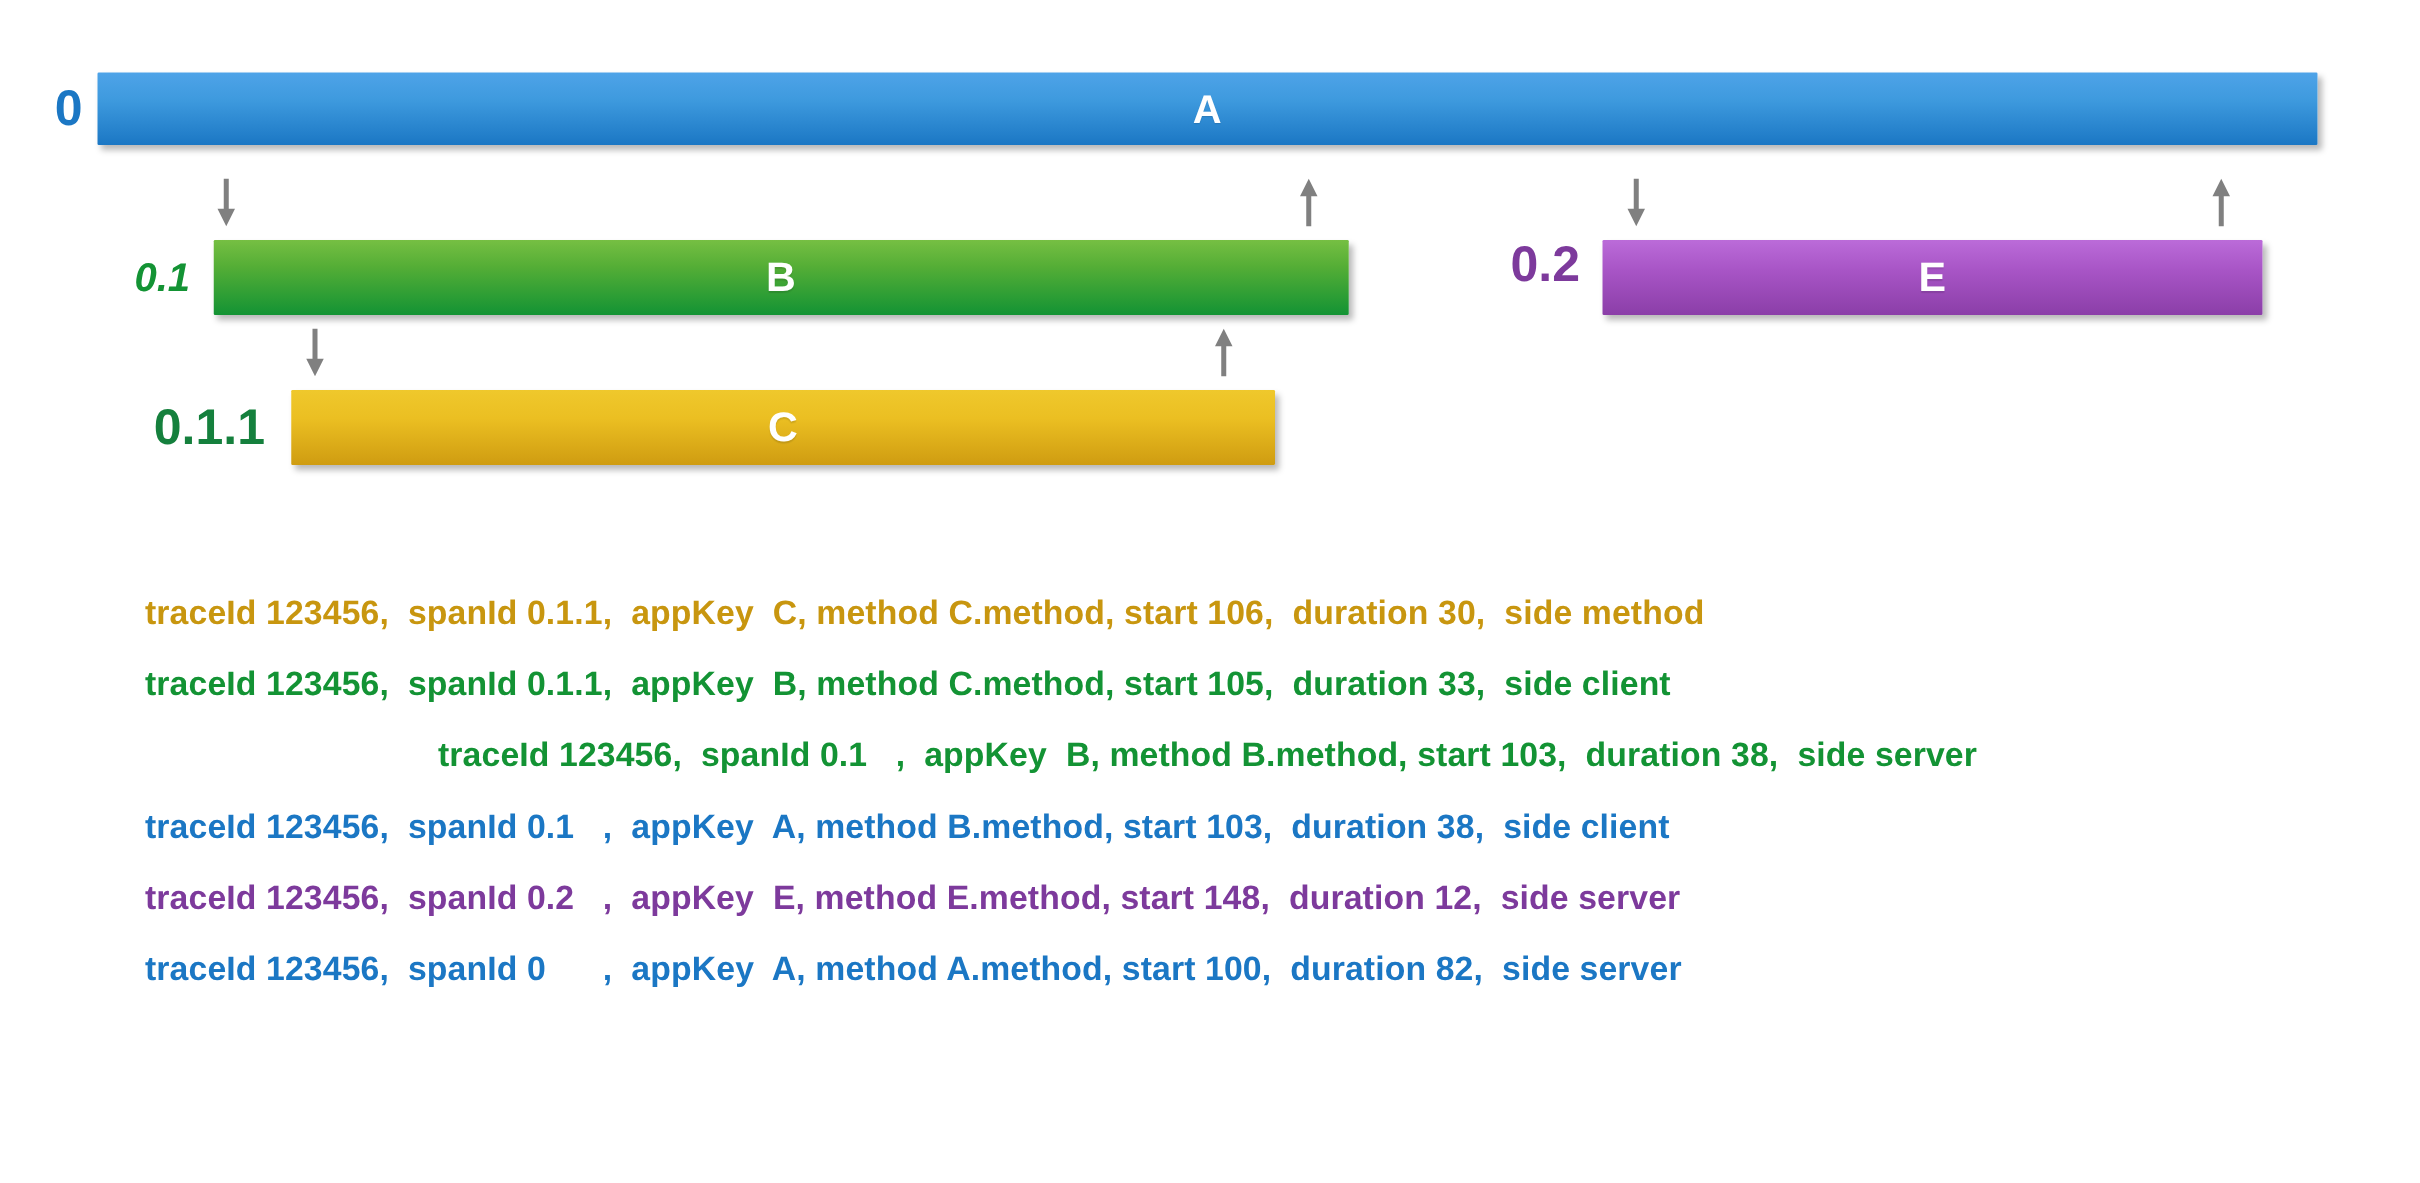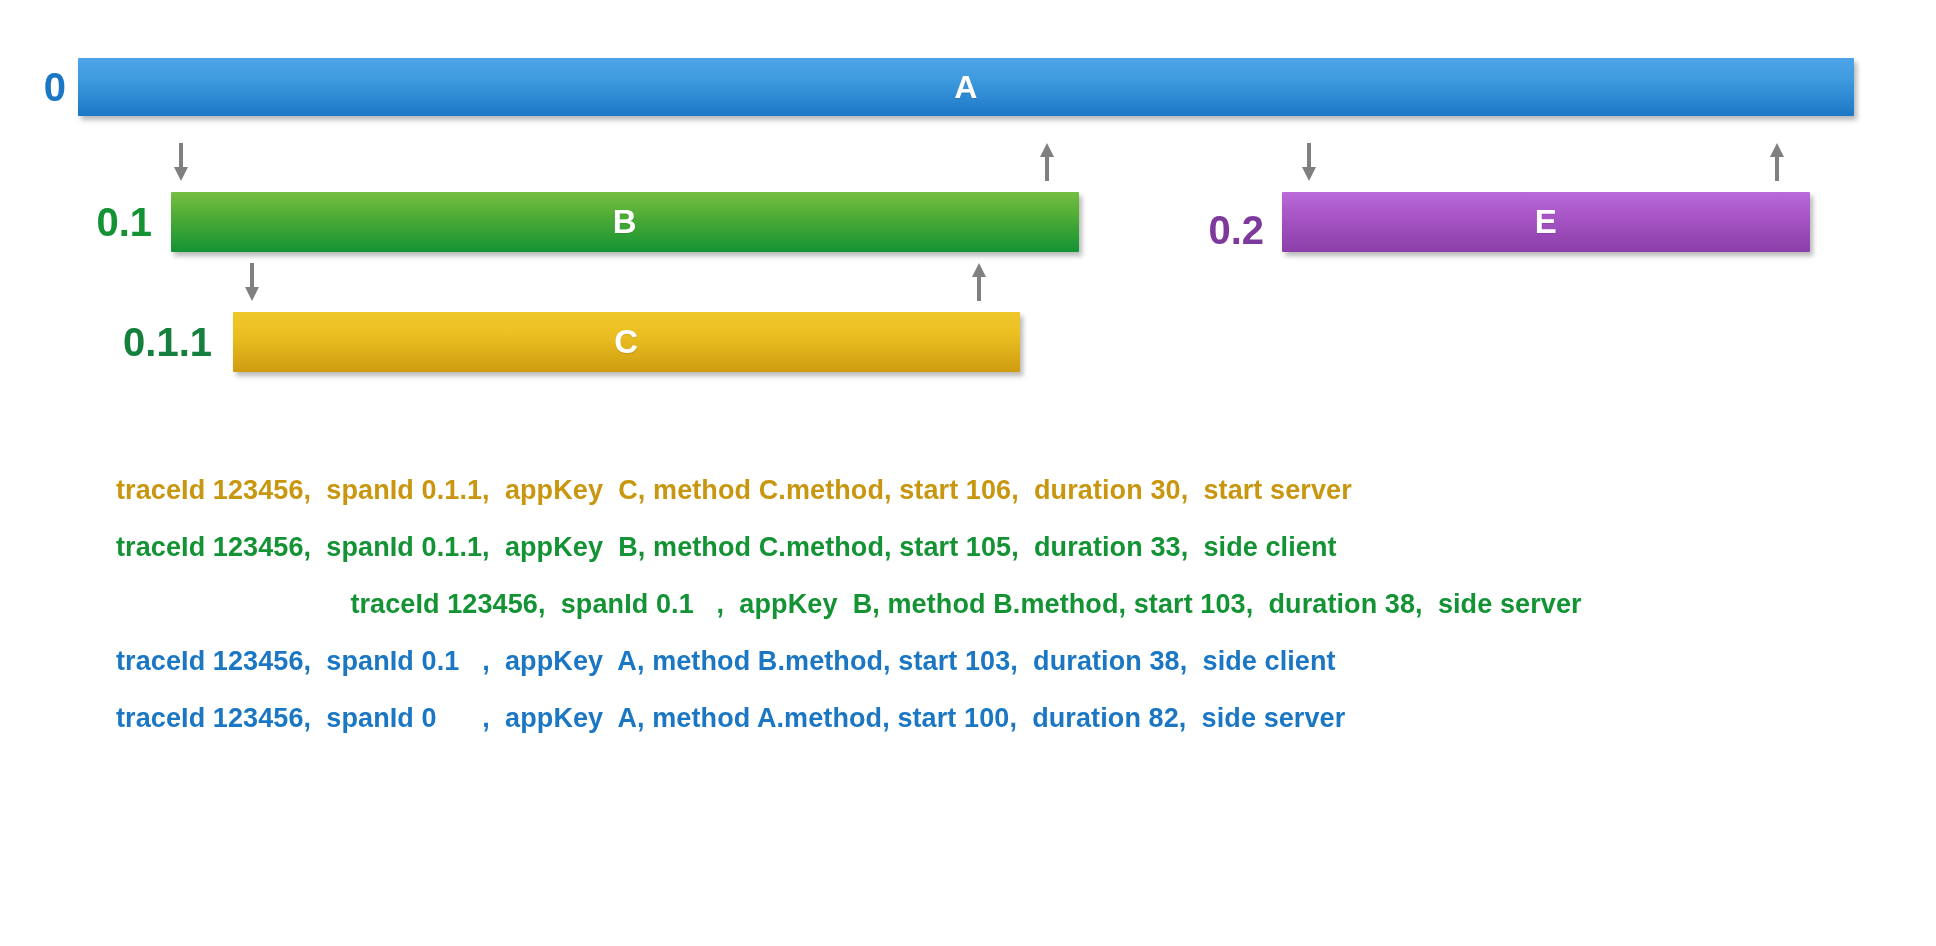--- a/index.html
+++ b/index.html
@@ -83,25 +83,25 @@
 </style>
 </head>
 <body>
 
 <div id="canvas">
   <div id="bars-layer">
       <div class="span-id-label" style="left: 0px; top: 58px; width: 66px; height: 58px; color: rgb(27, 119, 196); font-size: 40px;">0</div>
       <div class="span-bar bar-a" style="left: 78px; top: 58px; width: 1776px; height: 58px;">
         <span class="bar-label" style="font-size: 32px;">A</span>
       </div>
-      <div class="span-id-label" style="left: 22px; top: 192px; width: 130px; height: 60px; color: rgb(19, 147, 52); font-size: 40px;">0.1</div>
+      <div class="span-id-label" style="left: 22px; top: 192px; width: 130px; height: 60px; color: rgb(19, 147, 52); font-size: 32px; font-style: italic;">0.1</div>
       <div class="span-bar bar-b" style="left: 171px; top: 192px; width: 908px; height: 60px;">
         <span class="bar-label" style="font-size: 33px;">B</span>
       </div>
-      <div class="span-id-label" style="left: 1146px; top: 200px; width: 118px; height: 60px; color: rgb(125, 58, 156); font-size: 40px;">0.2</div>
+      <div class="span-id-label" style="left: 1146px; top: 182px; width: 118px; height: 60px; color: rgb(125, 58, 156); font-size: 40px;">0.2</div>
       <div class="span-bar bar-e" style="left: 1282px; top: 192px; width: 528px; height: 60px;">
         <span class="bar-label" style="font-size: 33px;">E</span>
       </div>
       <div class="span-id-label" style="left: 22px; top: 312px; width: 190px; height: 60px; color: #15803d; font-size: 40px;">0.1.1</div>
       <div class="span-bar bar-c" style="left: 233px; top: 312px; width: 787px; height: 60px;">
         <span class="bar-label" style="font-size: 33px;">C</span>
       </div>
     </div>
   <div id="arrows-layer">
       <div class="arrow" style="left: 172px; top: 142px;">
@@ -135,19 +135,20 @@
         </svg>
       </div>
       <div class="arrow" style="left: 970px; top: 262px;">
         <svg viewBox="0 0 18 38" xmlns="http://www.w3.org/2000/svg">
           <rect x="7" y="12" width="4" height="26" fill="#808080"></rect>
           <polygon points="2,14 16,14 9,0" fill="#808080"></polygon>
         </svg>
       </div>
     </div>
   <div id="log-list">
-      <div class="log-line" style="color: rgb(200, 150, 15);">traceId 123456,  spanId 0.1.1,  appKey  C, method C.method, start 106,  duration 30,  start server</div>
+      <div class="log-line" style="color: rgb(200, 150, 15);">traceId 123456,  spanId 0.1.1,  appKey  C, method C.method, start 106,  duration 30,  side method</div>
       <div class="log-line" style="color: rgb(19, 147, 52);">traceId 123456,  spanId 0.1.1,  appKey  B, method C.method, start 105,  duration 33,  side client</div>
       <div class="log-line" style="color: rgb(19, 147, 52); text-align: center;">traceId 123456,  spanId 0.1   ,  appKey  B, method B.method, start 103,  duration 38,  side server</div>
       <div class="log-line" style="color: rgb(27, 119, 196);">traceId 123456,  spanId 0.1   ,  appKey  A, method B.method, start 103,  duration 38,  side client</div>
+      <div class="log-line" style="color: rgb(125, 58, 156);">traceId 123456,  spanId 0.2   ,  appKey  E, method E.method, start 148,  duration 12,  side server</div>
       <div class="log-line" style="color: rgb(27, 119, 196);">traceId 123456,  spanId 0      ,  appKey  A, method A.method, start 100,  duration 82,  side server</div>
     </div>
 </div>
 
 </body></html>

